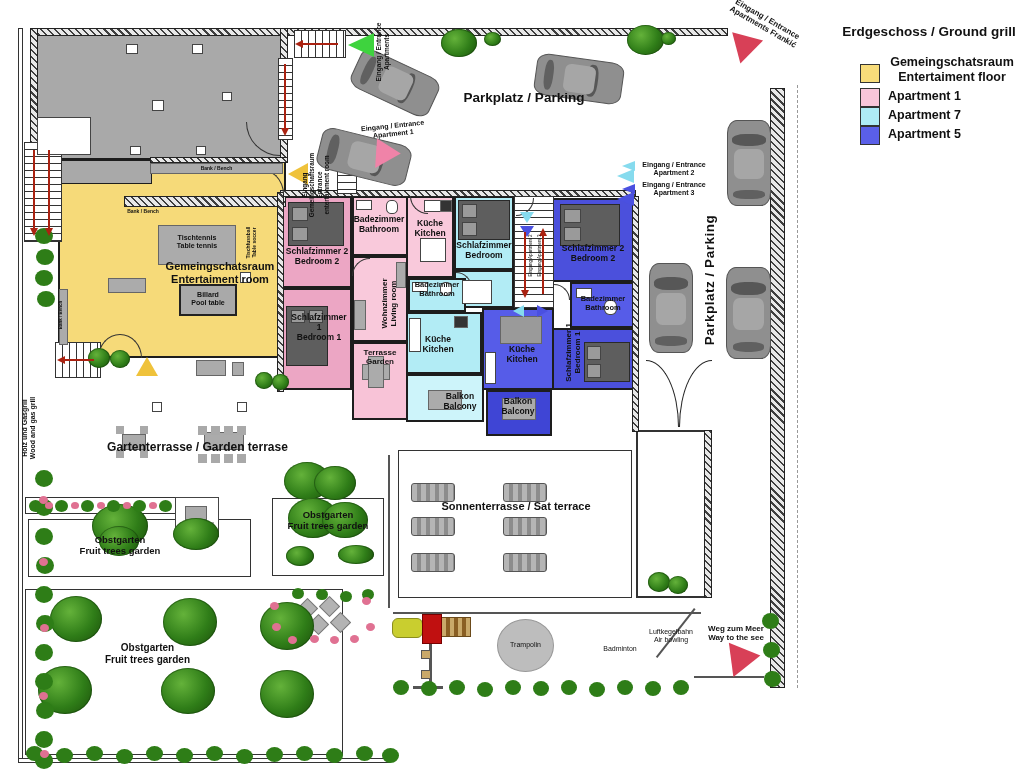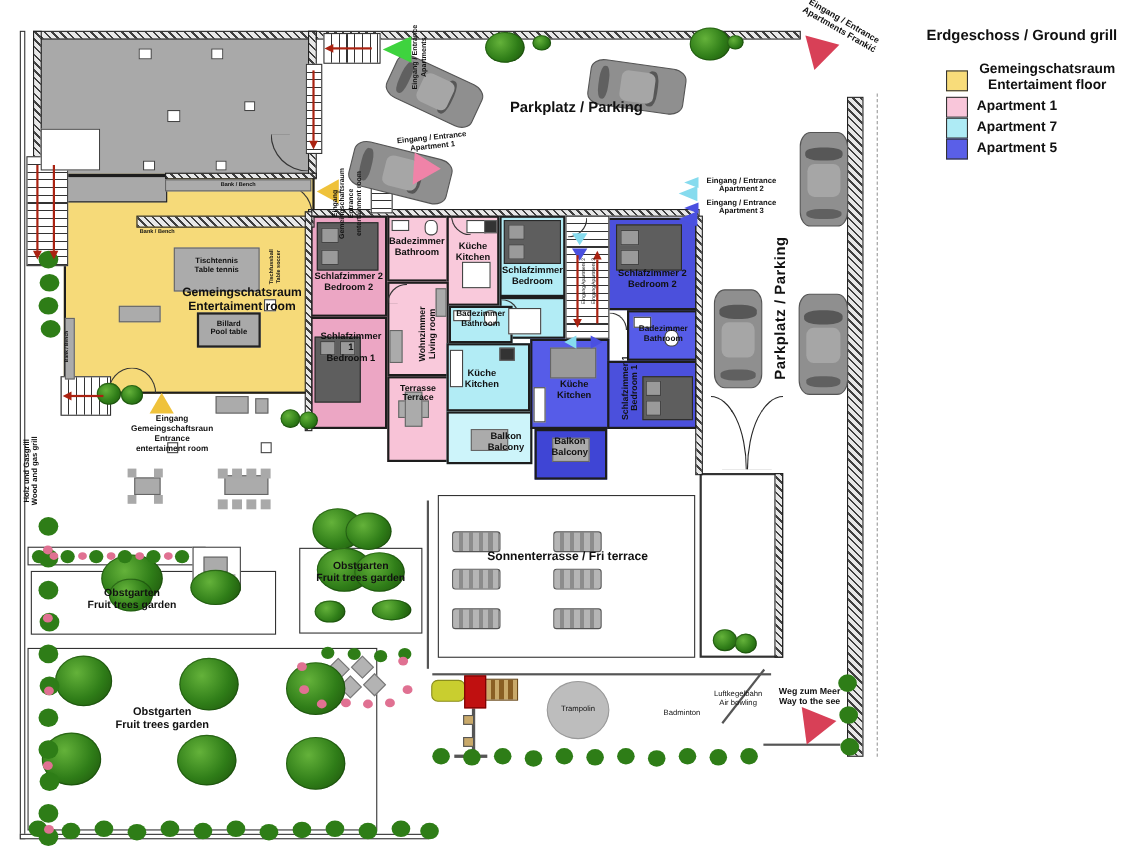--- a/index.html
+++ b/index.html
@@ -104,24 +104,20 @@
   <div class="rl" style="left:33px;top:150px;width:2px;height:78px"></div>
   <div class="rl" style="left:48px;top:150px;width:2px;height:78px"></div>
   <div class="tri" style="left:30px;top:228px;border-left:4px solid transparent;border-right:4px solid transparent;border-top:8px solid #a21"></div>
   <div class="tri" style="left:45px;top:228px;border-left:4px solid transparent;border-right:4px solid transparent;border-top:8px solid #a21"></div>
   <div class="stairs-h" style="left:55px;top:342px;width:46px;height:36px"></div>
   <div class="rl" style="left:64px;top:359px;width:30px;height:2px"></div>
   <div class="tri" style="left:57px;top:356px;border-top:4px solid transparent;border-bottom:4px solid transparent;border-right:8px solid #a21"></div>
   <div class="stairs-v" style="left:337px;top:168px;width:20px;height:26px"></div>
 
   <div class="tri" style="left:136px;top:357px;border-left:11px solid transparent;border-right:11px solid transparent;border-bottom:19px solid #EFC23B"></div>
-  <div class="lbl" style="left:104px;top:377px;width:105px;font-size:7.5px">Eingang
-Gemeingschaftsraun
-Entrance
-entertaiment room</div>
 
   <div class="hwall" style="left:280px;top:190px;width:356px;height:7px"></div>
   <div class="hwall" style="left:277px;top:192px;width:7px;height:200px"></div>
   <div class="hwall" style="left:632px;top:196px;width:7px;height:236px"></div>
 
   <div class="room" style="left:282px;top:196px;width:70px;height:92px;background:#ECA6C4"></div>
   <div class="room" style="left:352px;top:196px;width:56px;height:60px;background:#F9C9DB"></div>
   <div class="room" style="left:406px;top:196px;width:48px;height:82px;background:#F9C9DB"></div>
   <div class="room" style="left:352px;top:256px;width:56px;height:86px;background:#F9C9DB"></div>
   <div class="room" style="left:282px;top:288px;width:70px;height:102px;background:#ECA6C4"></div>
@@ -138,26 +134,26 @@
   <div class="furn" style="left:362px;top:364px;width:28px;height:16px"></div>
   <div class="furn" style="left:368px;top:356px;width:16px;height:32px"></div>
   <div class="door" style="left:352px;top:258px;width:18px;height:18px;border-top:1.3px solid #333;border-left:1.3px solid #333;border-radius:100% 0 0 0"></div>
   <div class="door" style="left:410px;top:196px;width:18px;height:18px;border-left:1.3px solid #333;border-bottom:1.3px solid #333;border-radius:0 0 0 100%"></div>
   <div class="lbl" style="left:283px;top:246px;width:68px;font-size:8.5px">Schlafzimmer 2
 Bedroom 2</div>
   <div class="lbl" style="left:350px;top:214px;width:58px;font-size:8.5px">Badezimmer
 Bathroom</div>
   <div class="lbl" style="left:407px;top:218px;width:46px;font-size:8.5px">Küche
 Kitchen</div>
-  <div class="lbl" style="left:288px;top:300px;width:62px;font-size:8.5px">Schlafzimmer 1
+  <div class="lbl" style="left:288px;top:312px;width:62px;font-size:8.5px">Schlafzimmer 1
 Bedroom 1</div>
   <div class="lbl" style="left:358px;top:294px;width:62px;height:19px;transform:rotate(-90deg);font-size:8px">Wohnzimmer
 Living room</div>
   <div class="lbl" style="left:356px;top:348px;width:48px;font-size:8px">Terrasse
-Terrace</div>
+Garden</div>
 
   <div class="lbl" style="left:352px;top:122px;width:82px;transform:rotate(-6deg);font-size:7px">Eingang / Entrance
 Apartment 1</div>
   <div class="tri" style="left:368px;top:144px;border-left:14px solid transparent;border-right:14px solid transparent;border-top:26px solid #F083A8;transform:rotate(32deg)"></div>
 
   <div class="room" style="left:454px;top:196px;width:60px;height:74px;background:#B2ECF5"></div>
   <div class="room" style="left:454px;top:270px;width:60px;height:38px;background:#B2ECF5"></div>
   <div class="room" style="left:408px;top:278px;width:58px;height:34px;background:#B2ECF5"></div>
   <div class="room" style="left:406px;top:312px;width:76px;height:62px;background:#B2ECF5"></div>
   <div class="room" style="left:406px;top:374px;width:78px;height:48px;background:#CDF4FA"></div>
@@ -248,20 +244,21 @@
     </div>
   <div class="tri" style="left:622px;top:161px;border-top:5px solid transparent;border-bottom:5px solid transparent;border-right:13px solid #86DBEE"></div>
   <div class="tri" style="left:617px;top:169px;border-top:7px solid transparent;border-bottom:7px solid transparent;border-right:17px solid #86DBEE"></div>
   <div class="tri" style="left:622px;top:184px;border-top:5px solid transparent;border-bottom:5px solid transparent;border-right:13px solid #4A50E0"></div>
   <div class="tri" style="left:617px;top:192px;border-top:7px solid transparent;border-bottom:7px solid transparent;border-right:17px solid #4A50E0"></div>
   <div class="lbl" style="left:636px;top:161px;width:76px;font-size:7px">Eingang / Entrance
 Apartment 2</div>
   <div class="lbl" style="left:636px;top:181px;width:76px;font-size:7px">Eingang / Entrance
 Apartment 3</div>
 
+  <div class="lbl" style="left:80px;top:440px;width:235px;font-size:12px">Gartenterrasse / Garden terrase</div>
   <div class="furn" style="left:196px;top:360px;width:30px;height:16px"></div>
   <div class="furn" style="left:232px;top:362px;width:12px;height:14px"></div>
   <div class="furn" style="left:204px;top:432px;width:40px;height:18px"></div>
   <div class="chairs" style="left:198px;top:426px;width:9px;height:9px;box-shadow:13px 0,26px 0,39px 0,0 28px,13px 28px,26px 28px,39px 28px"></div>
   <div class="furn" style="left:122px;top:434px;width:24px;height:16px"></div>
   <div class="chairs" style="left:116px;top:426px;width:8px;height:8px;box-shadow:24px 0,0 24px,24px 24px"></div>
   <div class="wbox" style="left:175px;top:497px;width:44px;height:40px"></div>
   <div class="furn" style="left:185px;top:506px;width:22px;height:14px"></div>
   <div class="chairs" style="left:180px;top:522px;width:8px;height:8px;box-shadow:26px 0"></div>
   <div class="wbox" style="left:152px;top:402px;width:10px;height:10px"></div>
@@ -300,21 +297,21 @@
   <div class="diamond" style="left:311px;top:617px"></div>
   <div class="diamond" style="left:333px;top:615px"></div>
   <div class="flower" style="left:270px;top:602px;width:9px;height:8px;box-shadow:2px 21px,92px -5px,96px 21px,18px 34px,40px 33px,60px 34px,80px 33px"></div>
   <div class="bushrow" style="left:292px;top:588px;width:12px;height:11px;box-shadow:24px 1px,48px 3px,70px 1px"></div>
 
   <div class="gbox" style="left:25px;top:497px;width:162px;height:17px"></div>
   <div class="bushrow" style="left:29px;top:500px;width:13px;height:12px;box-shadow:26px 0,52px 0,78px 0,104px 0,130px 0"></div>
   <div class="flower" style="left:45px;top:502px;width:8px;height:7px;box-shadow:26px 0,52px 0,78px 0,104px 0"></div>
 
   <div class="gbox" style="left:398px;top:450px;width:234px;height:148px;border-width:1.5px"></div>
-  <div class="lbl" style="left:406px;top:500px;width:220px;font-size:11px">Sonnenterrasse / Fri terrace</div>
+  <div class="lbl" style="left:406px;top:500px;width:220px;font-size:11px">Sonnenterrasse / Sat terrace</div>
   <div class="lounger" style="left:411px;top:483px"></div>
   <div class="lounger" style="left:503px;top:483px"></div>
   <div class="lounger" style="left:411px;top:517px"></div>
   <div class="lounger" style="left:503px;top:517px"></div>
   <div class="lounger" style="left:411px;top:553px"></div>
   <div class="lounger" style="left:503px;top:553px"></div>
 
   <div class="gbox" style="left:636px;top:430px;width:76px;height:168px;border-width:2px"></div>
   <div class="hwall" style="left:704px;top:430px;width:8px;height:168px"></div>
   <div class="tree" style="left:648px;top:572px;width:22px;height:20px"></div>

